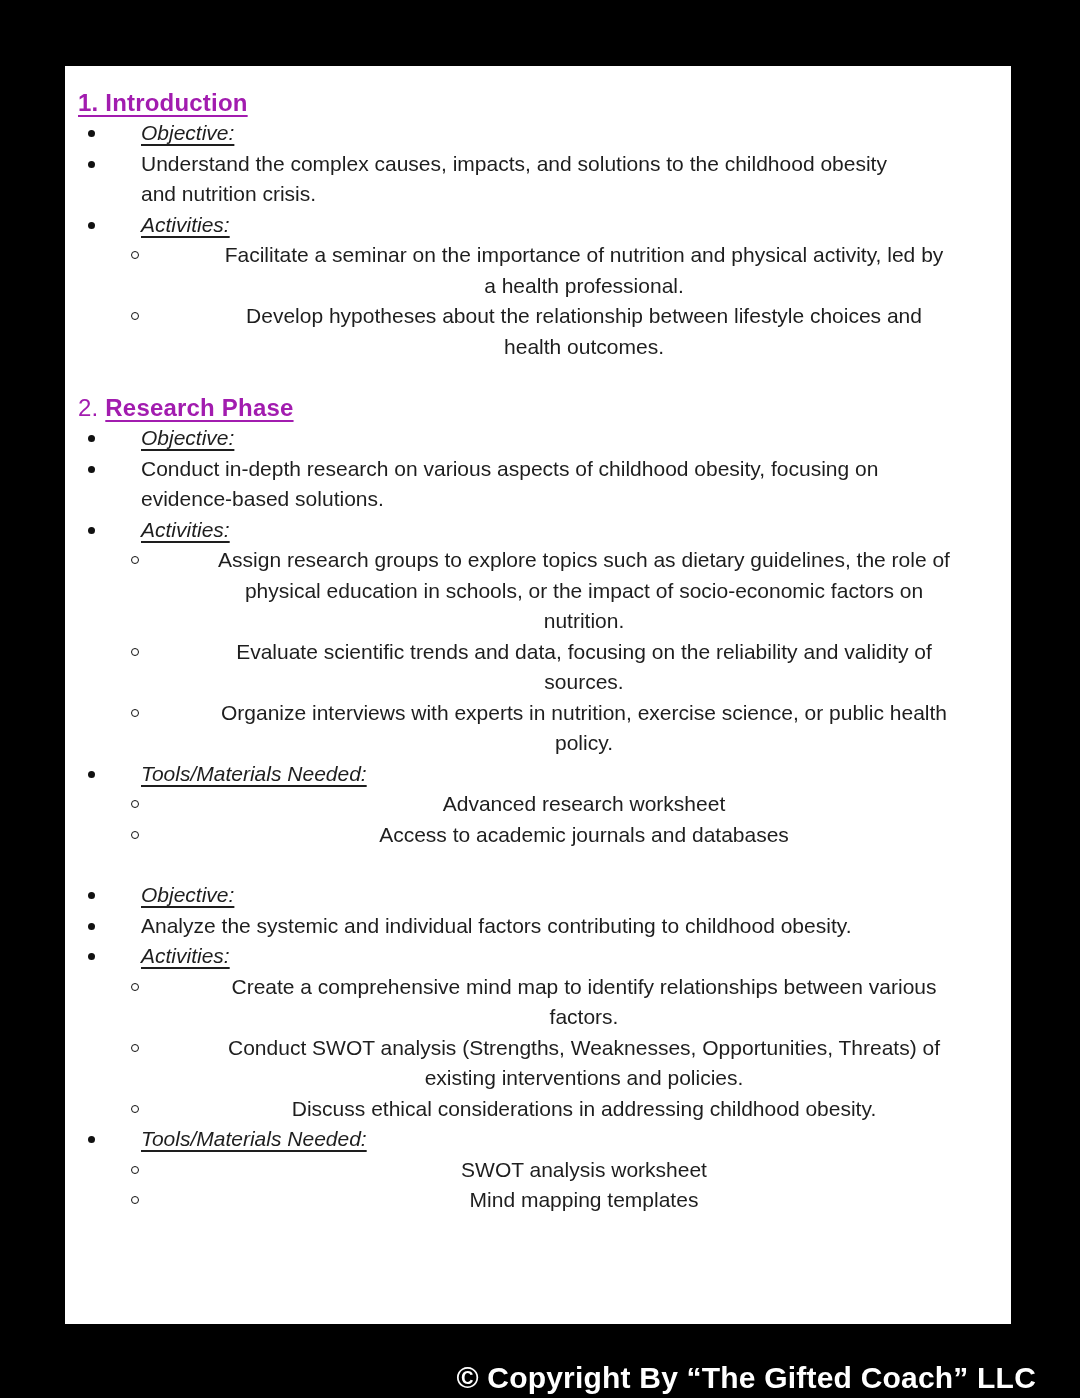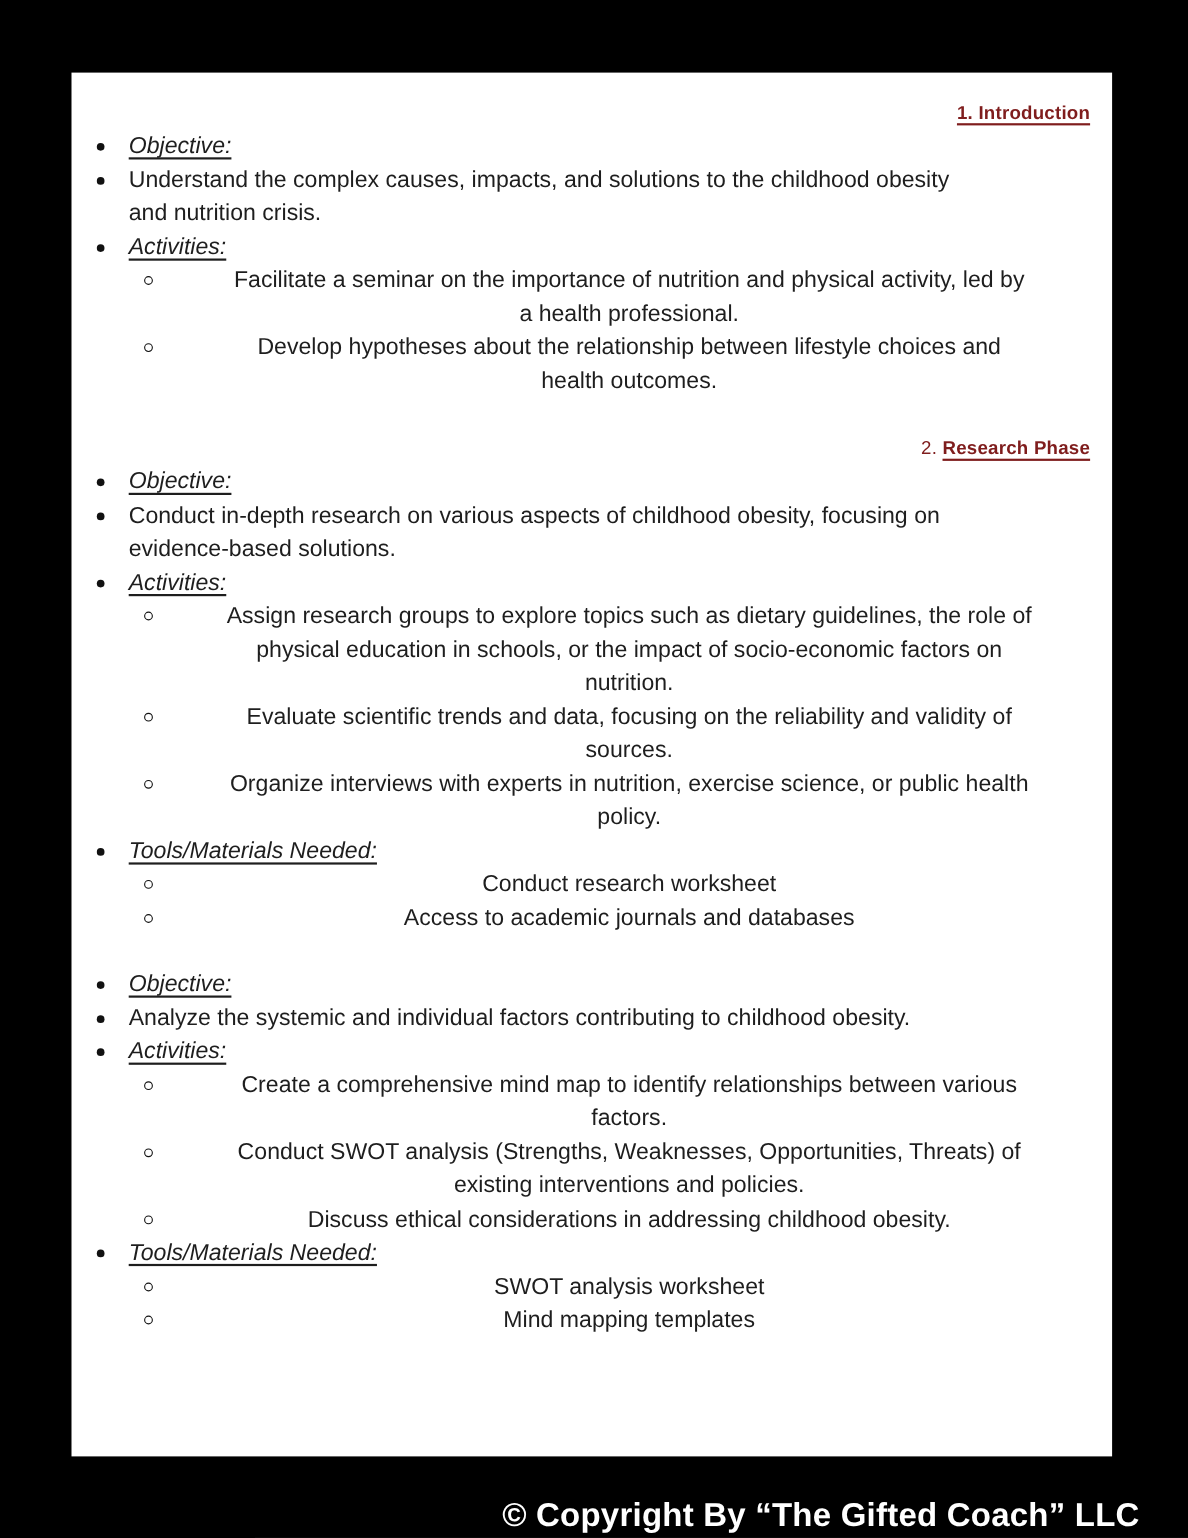--- a/index.html
+++ b/index.html
@@ -16,41 +16,41 @@
     left: 65px; top: 66px;
     width: 946px; height: 1258px;
     background: #ffffff;
     color: #1e1e1e;
     padding: 21px 20px 0 13px;
   }
 
   .doc-section { margin-bottom: 30px; }
 
   .section-heading {
-    font-size: 17px;
+    font-size: 24px;
     font-weight: bold;
     line-height: 31px;
-    color: #7f1d1d;
+    color: #a21caf;
     letter-spacing: 0.2px;
-    text-align: right;
   }
   .section-heading .sec-num-plain { font-weight: normal; text-decoration: none; }
   .section-heading .sec-title-underlined,
   .section-heading .sec-full-underlined {
     text-decoration: underline;
     text-decoration-thickness: 2px;
     text-underline-offset: 4px;
   }
 
   .row {
     display: flex;
     align-items: flex-start;
     font-size: 21px;
     line-height: 30.5px;
     color: #1e1e1e;
+    gap: 24px;
   }
   .row.l1 { padding-left: 10px; }
   .row.l2 { padding-left: 53px; text-align: center; }
 
   .marker1 { flex: 0 0 29px; display: flex; }
   .marker2 { flex: 0 0 22px; display: flex; }
 
   .dot {
     width: 7px; height: 7px;
     border-radius: 50%;
@@ -170,21 +170,21 @@
         <div class="row l1">
           <span class="marker1">
             <span class="dot"></span>
           </span>
           <span class="item-text label">Tools/Materials Needed:</span>
         </div>
         <div class="row l2">
           <span class="marker2">
             <span class="ring"></span>
           </span>
-          <span class="item-text">Conduct research worksheet</span>
+          <span class="item-text">Advanced research worksheet</span>
         </div>
         <div class="row l2">
           <span class="marker2">
             <span class="ring"></span>
           </span>
           <span class="item-text">Access to academic journals and databases</span>
         </div>
       </div>
       <div class="doc-section">
         <div class="row l1">

